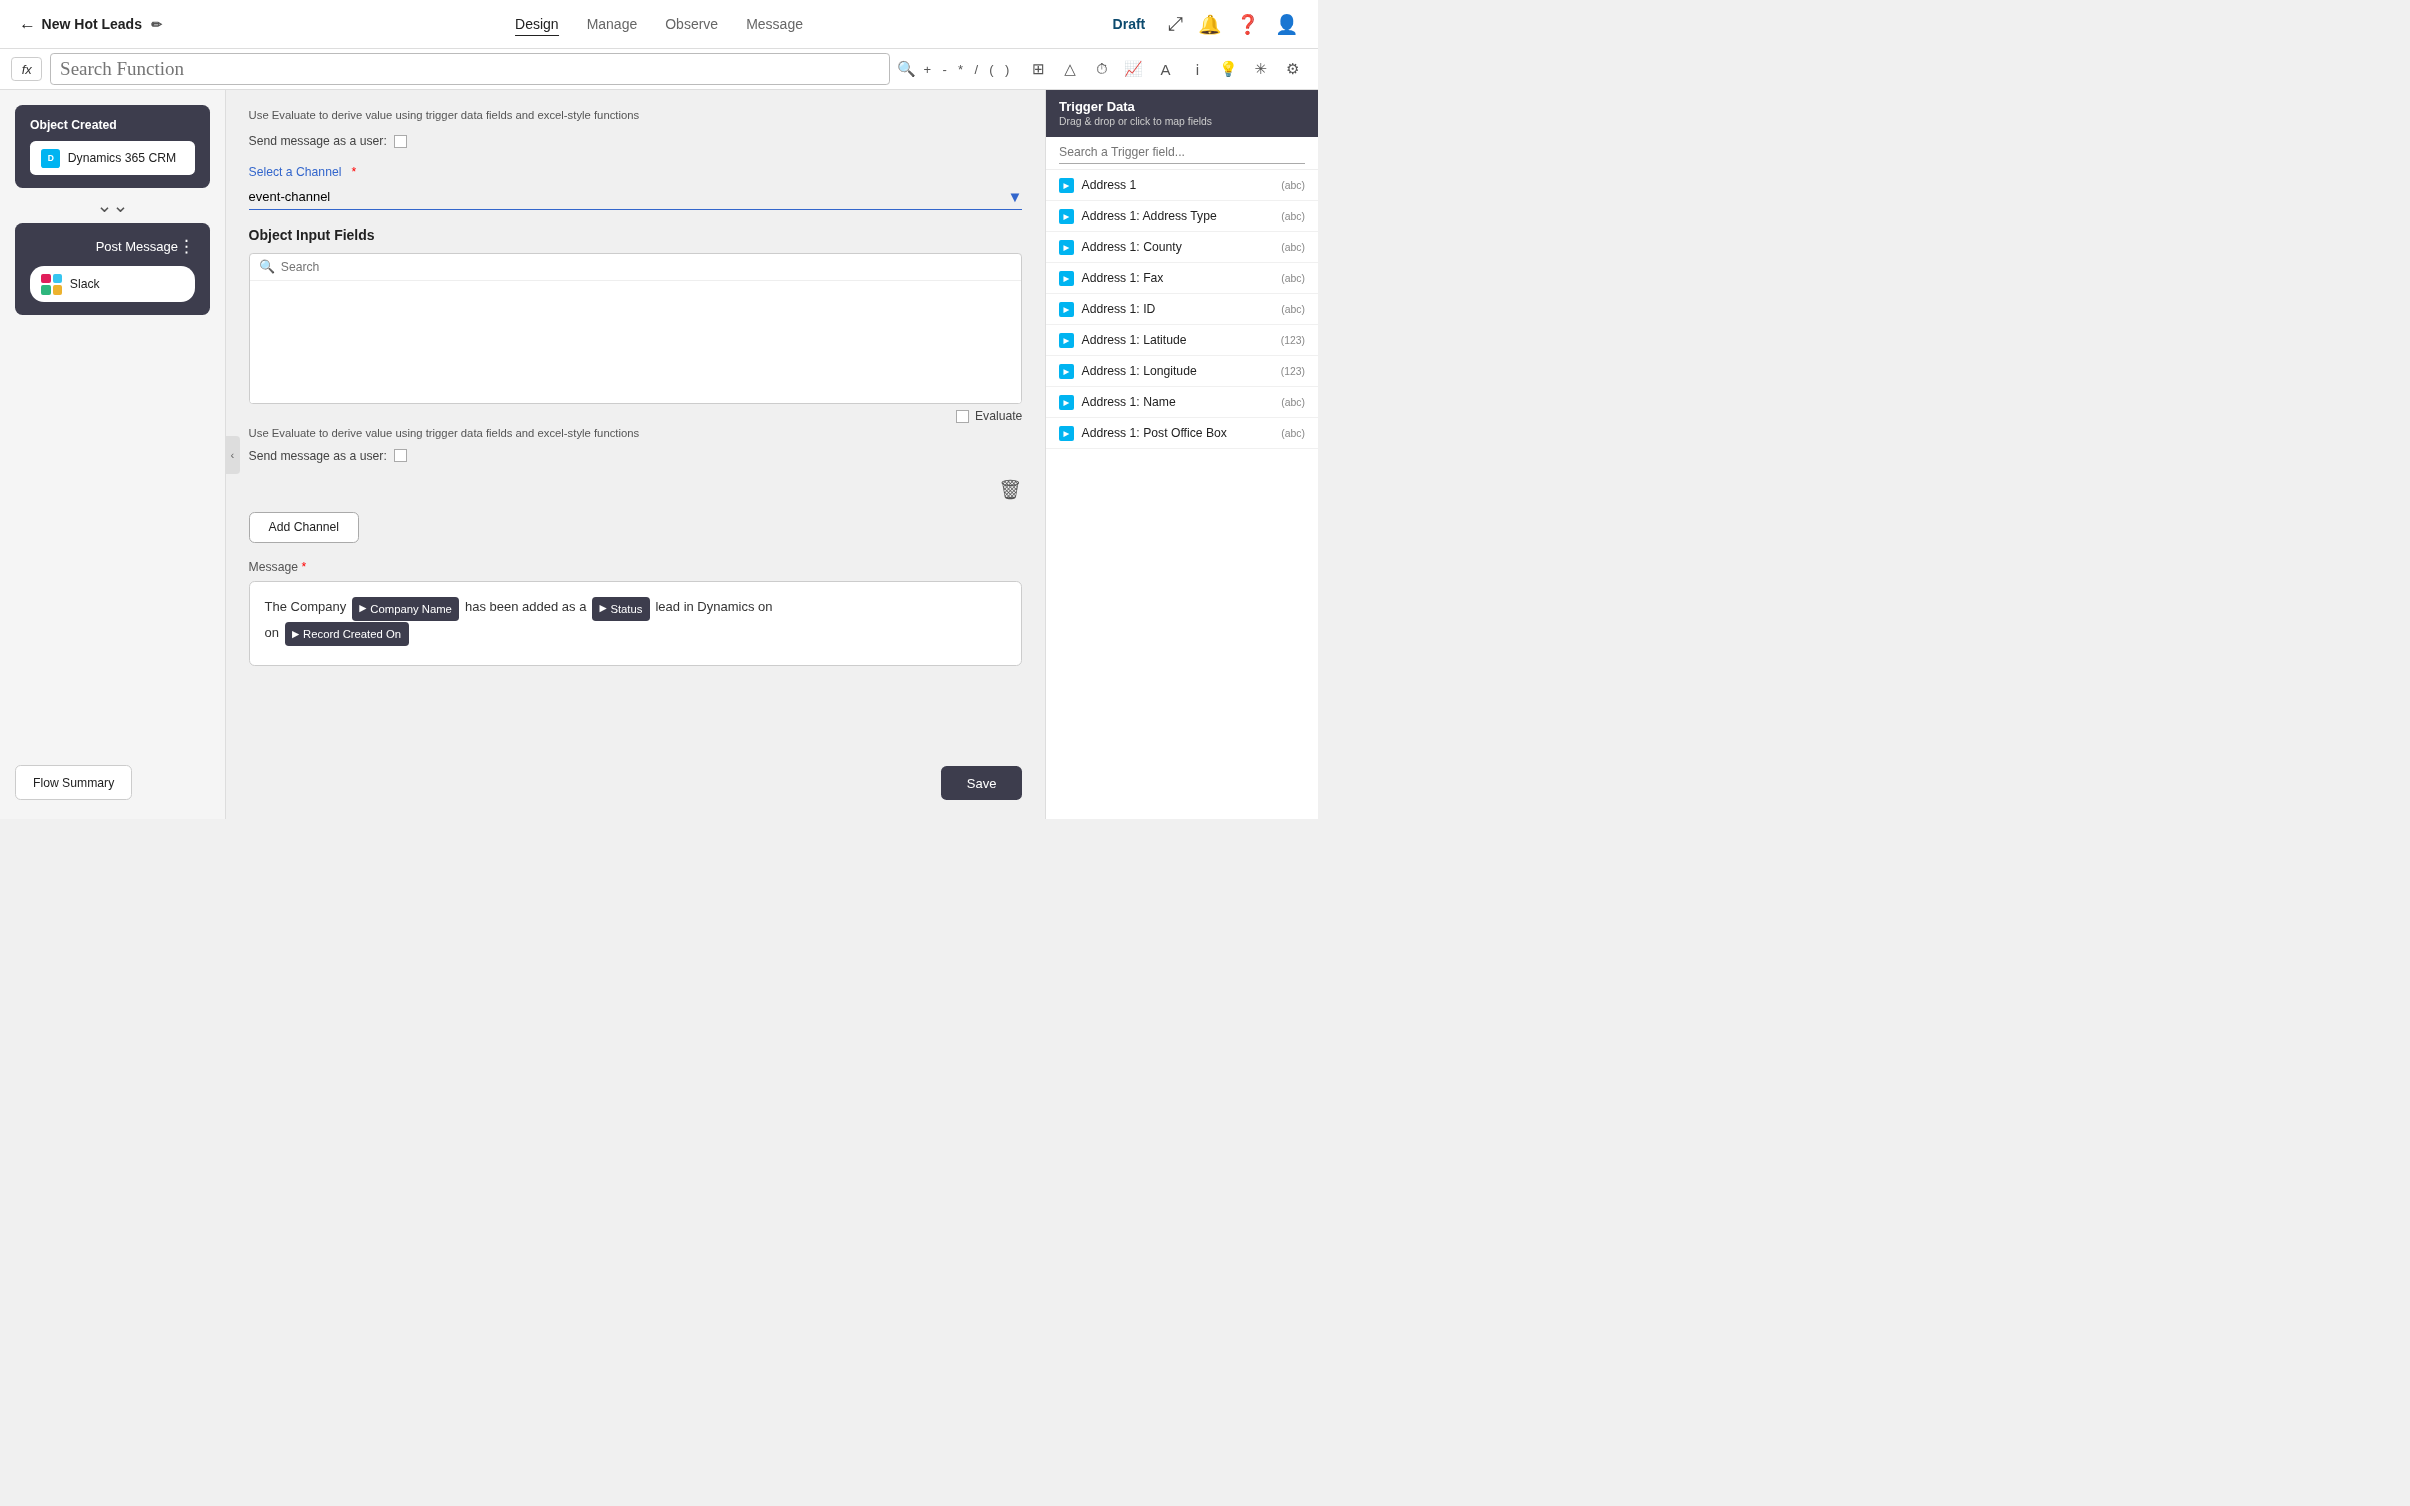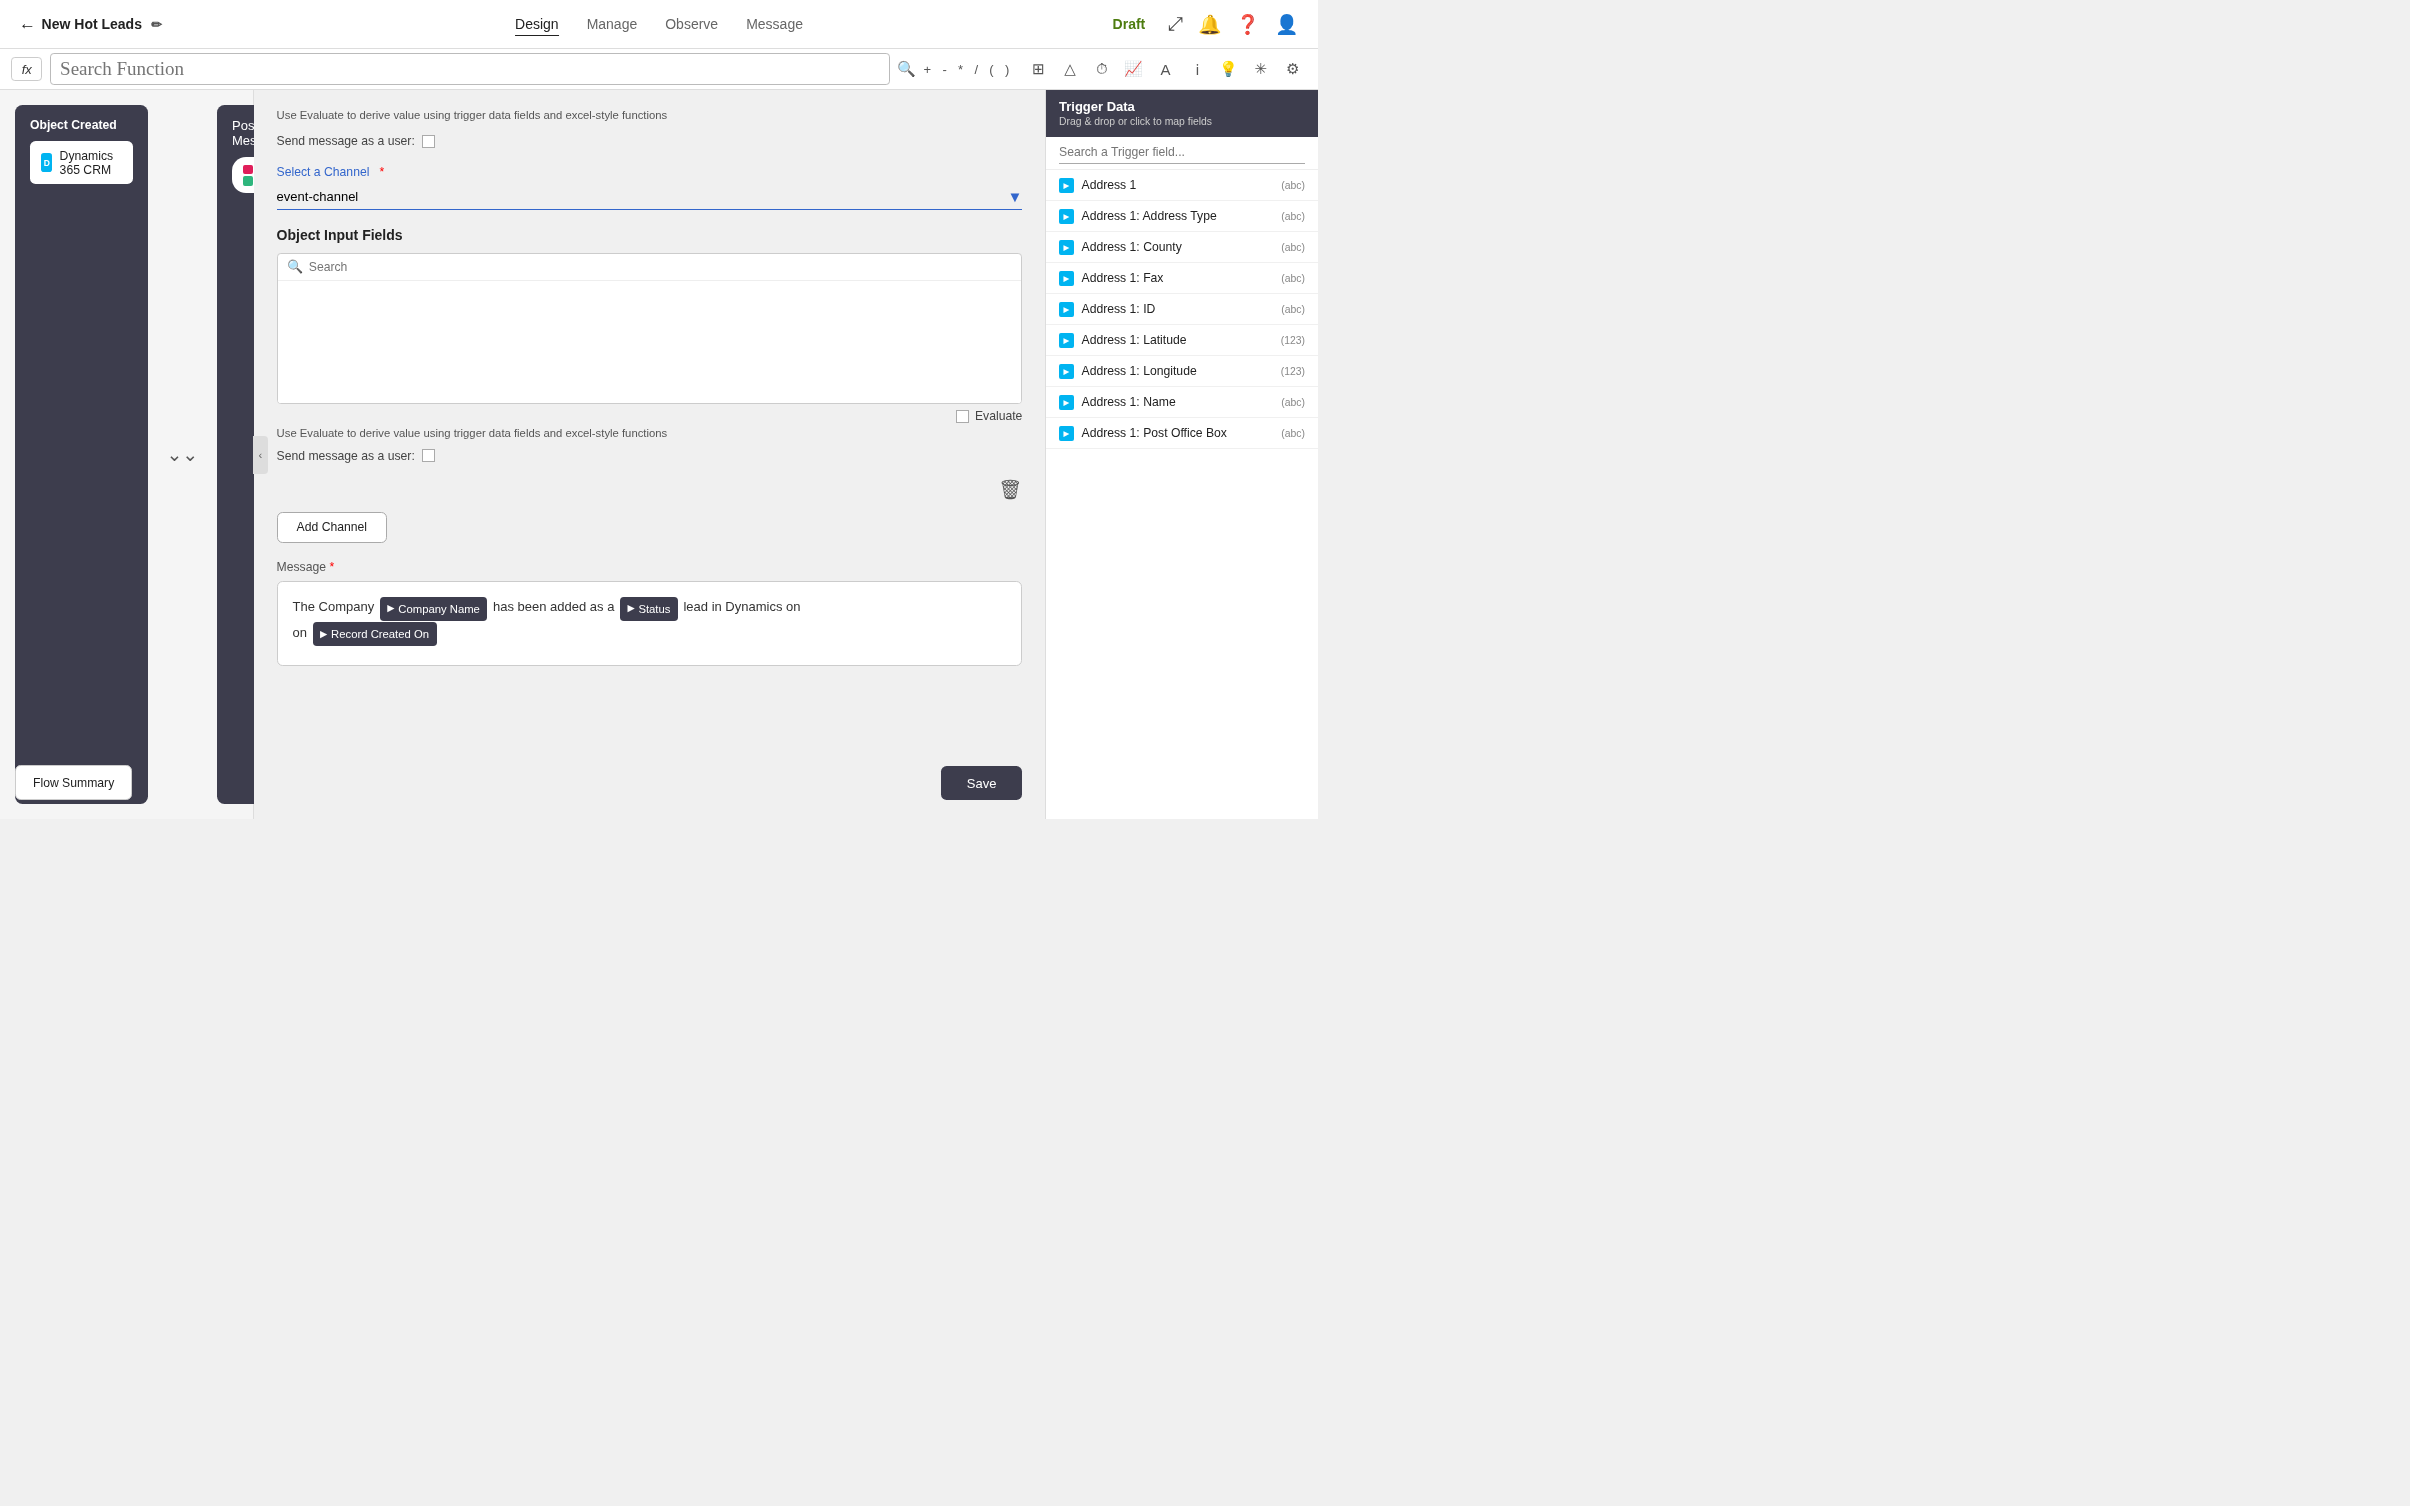--- a/index.html
+++ b/index.html
@@ -24,21 +24,21 @@
       position: absolute; left: 50%; transform: translateX(-50%);
       display: flex; gap: 28px;
     }
     .nav-tab {
       font-size: 14px; cursor: pointer; padding: 3.8px 0; color: #666; border-bottom: 1.9px solid transparent;
     }
     .nav-tab.active { color: #222; border-bottom: 1.9px solid #222; font-weight: 500; }
     .nav-right {
       margin-left: auto; display: flex; align-items: center; gap: 15px;
     }
-    .draft-badge { font-size: 14px; font-weight: 700; color: #4d7c0f; margin-right: 7.5px; }
+    .draft-badge { font-size: 14px; font-weight: 700; color: #0c4a6e; margin-right: 7.5px; }
     .nav-icon { font-size: 19px; cursor: pointer; color: #444; }
 
     
     .formula-bar {
       background: #fff;
       border-bottom: 0.9px solid #ddd;
       height: 41px;
       display: flex;
       align-items: center;
       padding: 0 11.3px;
@@ -65,27 +65,27 @@
 
     
     .main-layout {
       display: flex;
       height: calc(819px - 49px - 41px);
       position: relative;
     }
 
     
     .left-sidebar {
-      width: 254px;
+      width: 226px;
       background: #f5f5f5;
       border-right: 0.9px solid #ddd;
       padding: 15px;
       display: flex;
-      flex-direction: row;
-      gap: 15px;
+      flex-direction: column;
+      gap: 2px;
       position: relative;
     }
 
     .sidebar-card {
       background: #3d3d4d;
       border-radius: 7.5px;
       padding: 13px 15px;
       color: #fff;
     }
     .sidebar-card-title { font-size: 12.2px; font-weight: 600; margin-bottom: 9.4px; }

